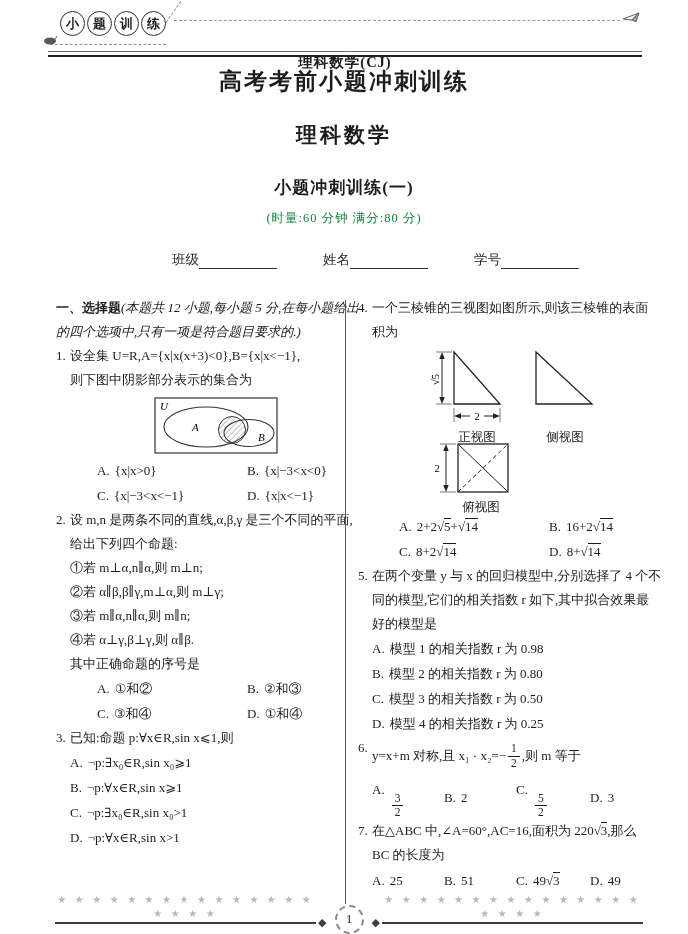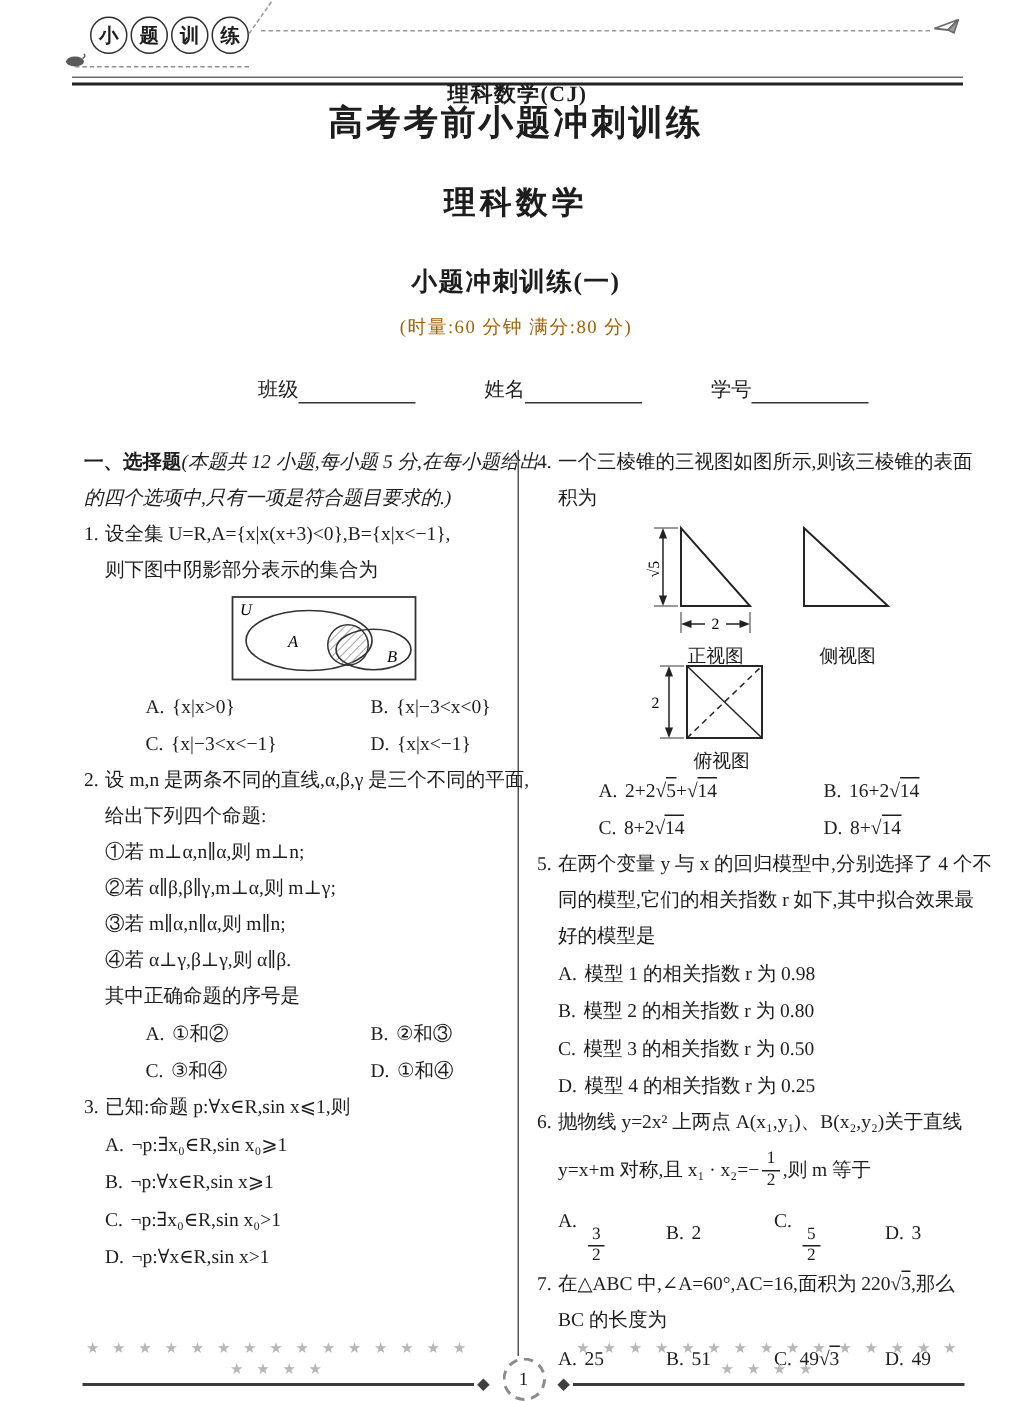--- a/index.html
+++ b/index.html
@@ -21,21 +21,21 @@
   .band-title{position:absolute;left:0;right:0;top:24px;text-align:center;
               font-size:14.5px;font-weight:700;letter-spacing:1px;margin-top:21px;}
   .double-rule{position:absolute;left:0;right:0;top:43px;height:2.5px;
                border-top:1.4px solid #6a6a6a;border-bottom:2.6px solid #222;}
 
   
   .t{position:absolute;left:0;width:100%;text-align:center;white-space:nowrap;}
   .t-main{top:66px;font-size:23px;font-weight:700;letter-spacing:2px;}
   .t-subject{top:121px;font-size:21px;font-weight:700;letter-spacing:3px;}
   .t-section{top:176px;font-size:17px;font-weight:700;letter-spacing:1px;}
-  .t-meta{top:210px;font-size:12.5px;letter-spacing:1px;color:#a16207;}
+  .t-meta{top:210px;font-size:12.5px;letter-spacing:1px;color:#15803d;}
 
   
   .fields{position:absolute;left:172px;top:251px;display:flex;gap:46px;font-size:13.5px;justify-content:flex-end;}
   .field{display:flex;align-items:flex-end;}
   .blank{display:inline-block;width:78px;border-bottom:1.2px solid #333;height:15px;}
 
   
   .col{position:absolute;top:296px;font-size:13px;}
   .col-left{left:56px;width:284px;}
   .col-right{left:358px;width:286px;}
@@ -255,21 +255,20 @@
       <div class="opts1">
         <div class="opt"><span class="olabel">A.</span><span>模型 1 的相关指数 r 为 0.98</span></div>
         <div class="opt"><span class="olabel">B.</span><span>模型 2 的相关指数 r 为 0.80</span></div>
         <div class="opt"><span class="olabel">C.</span><span>模型 3 的相关指数 r 为 0.50</span></div>
         <div class="opt"><span class="olabel">D.</span><span>模型 4 的相关指数 r 为 0.25</span></div>
       </div>
     </div>
 
     <div class="q">
       <span class="qnum">6.</span>
-      <div class="line">抛物线 y=2x² 上两点 A(x₁,y₁)、B(x₂,y₂)关于直线</div>
       <div class="line-frac">
         <span>y=x+m 对称,且 x₁ · x₂=−</span>
         <span class="frac">
           <span class="fn">1</span>
             <span class="fd">2</span>
         </span>
         <span>,则 m 等于</span>
       </div>
       <div class="opts4">
         <span class="opt"><span class="olabel">A.</span><span class="frac">

